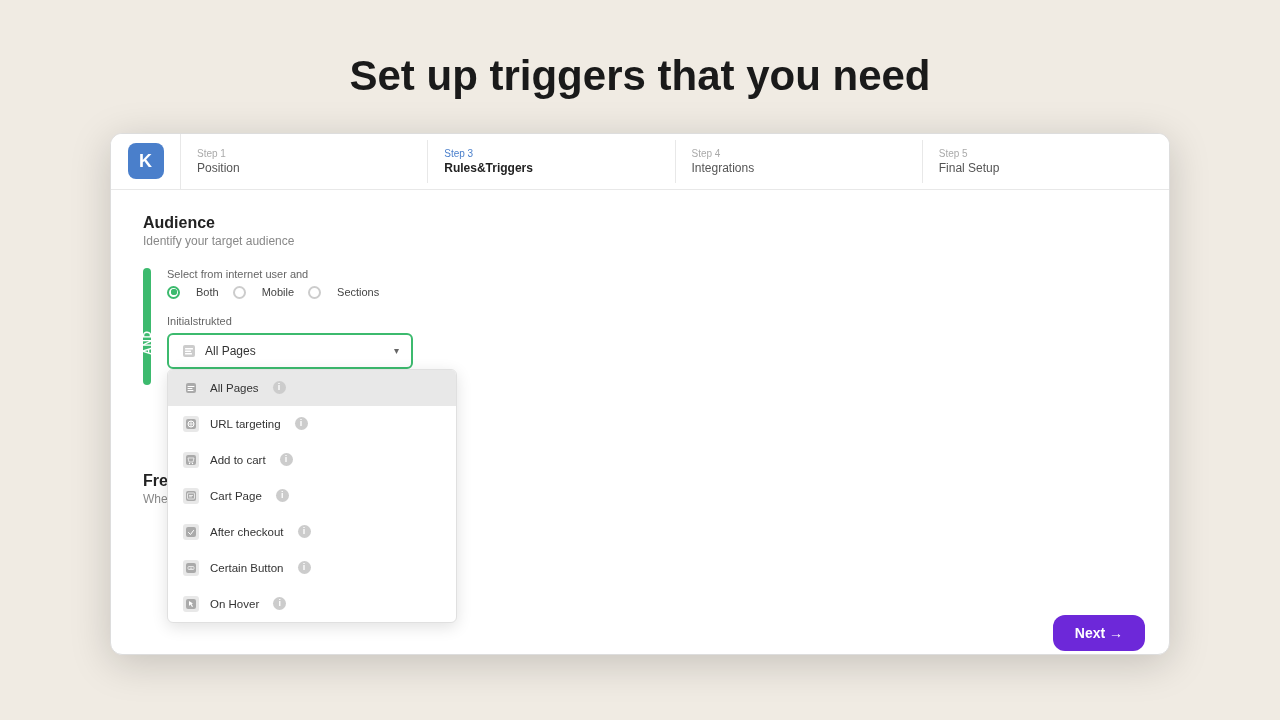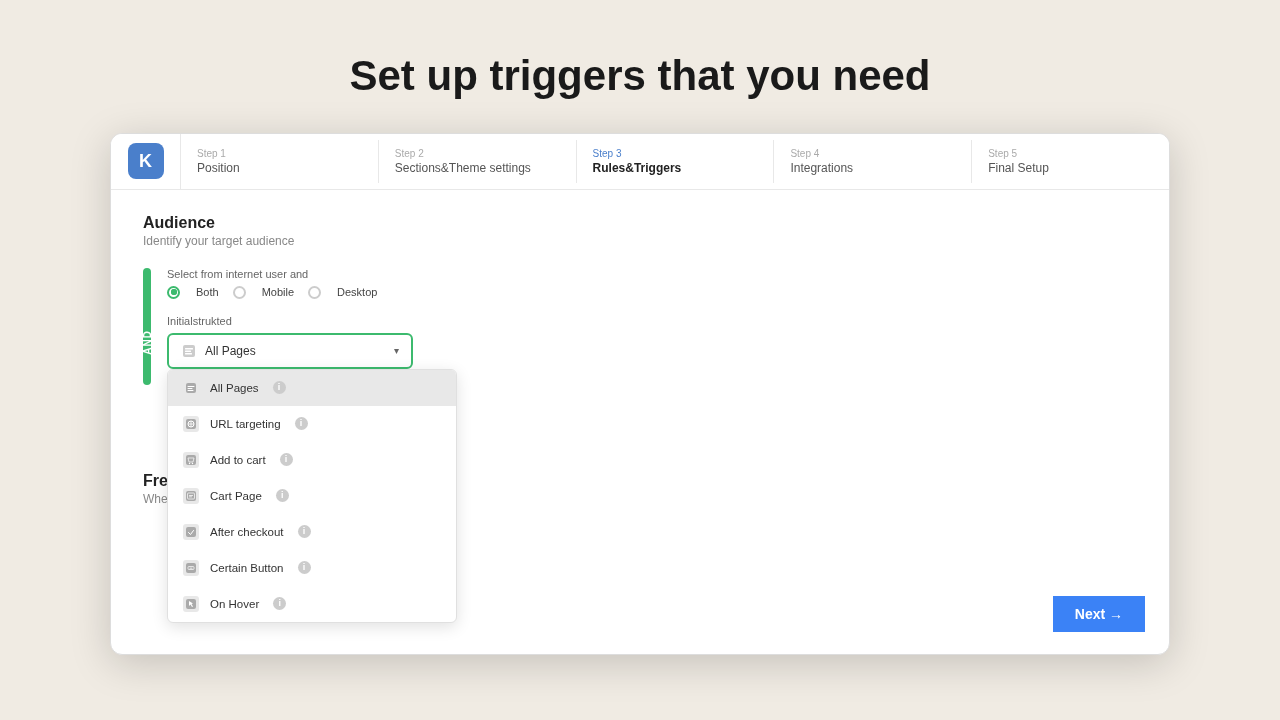--- a/index.html
+++ b/index.html
@@ -282,26 +282,26 @@
     }
 
     
     .frequency-section {
       margin-top: 24px;
     }
 
     
     .next-btn {
       position: absolute;
-      bottom: 22px;
+      bottom: 3px;
       right: 24px;
-      background: #3b82f6;
+      background: #6d28d9;
       color: white;
       border: none;
-      border-radius: 0;
+      border-radius: 12px;
       padding: 10px 22px;
       font-size: 14px;
       font-weight: 600;
       cursor: pointer;
       display: flex;
       align-items: center;
       gap: 6px;
     }
 
     
@@ -339,24 +339,20 @@
     <div class="logo-area">
       <div class="logo-box">
         <span>K</span>
       </div>
     </div>
     <div class="steps-list">
       <div class="step-item">
         <span class="step-num">Step 1</span>
         <span class="step-name">Position</span>
       </div>
-      <div class="step-item">
-        <span class="step-num">Step 2</span>
-        <span class="step-name">Sections&amp;Theme settings</span>
-      </div>
       <div class="step-item active">
         <span class="step-num">Step 3</span>
         <span class="step-name">Rules&amp;Triggers</span>
       </div>
       <div class="step-item">
         <span class="step-num">Step 4</span>
         <span class="step-name">Integrations</span>
       </div>
       <div class="step-item">
         <span class="step-num">Step 5</span>
@@ -388,21 +384,21 @@
                   <div style="content:'';width:6px;height:6px;background:#3cba6e;border-radius:50%;position:absolute;top:50%;left:50%;transform:translate(-50%,-50%);"></div>
                 </div>
                 <span>Both</span>
               </label>
               <label class="radio-item">
                 <div class="radio-circle"></div>
                 <span>Mobile</span>
               </label>
               <label class="radio-item">
                 <div class="radio-circle"></div>
-                <span>Desktop</span>
+                <span>Sections</span>
               </label>
             </div>
           </div>
 
           <div class="rule-row">
             <div class="rule-label">Initialstrukted</div>
             <div class="dropdown-container">
               <div class="dropdown-trigger">
                 <div class="dropdown-trigger-left">
                   <div class="page-icon">

